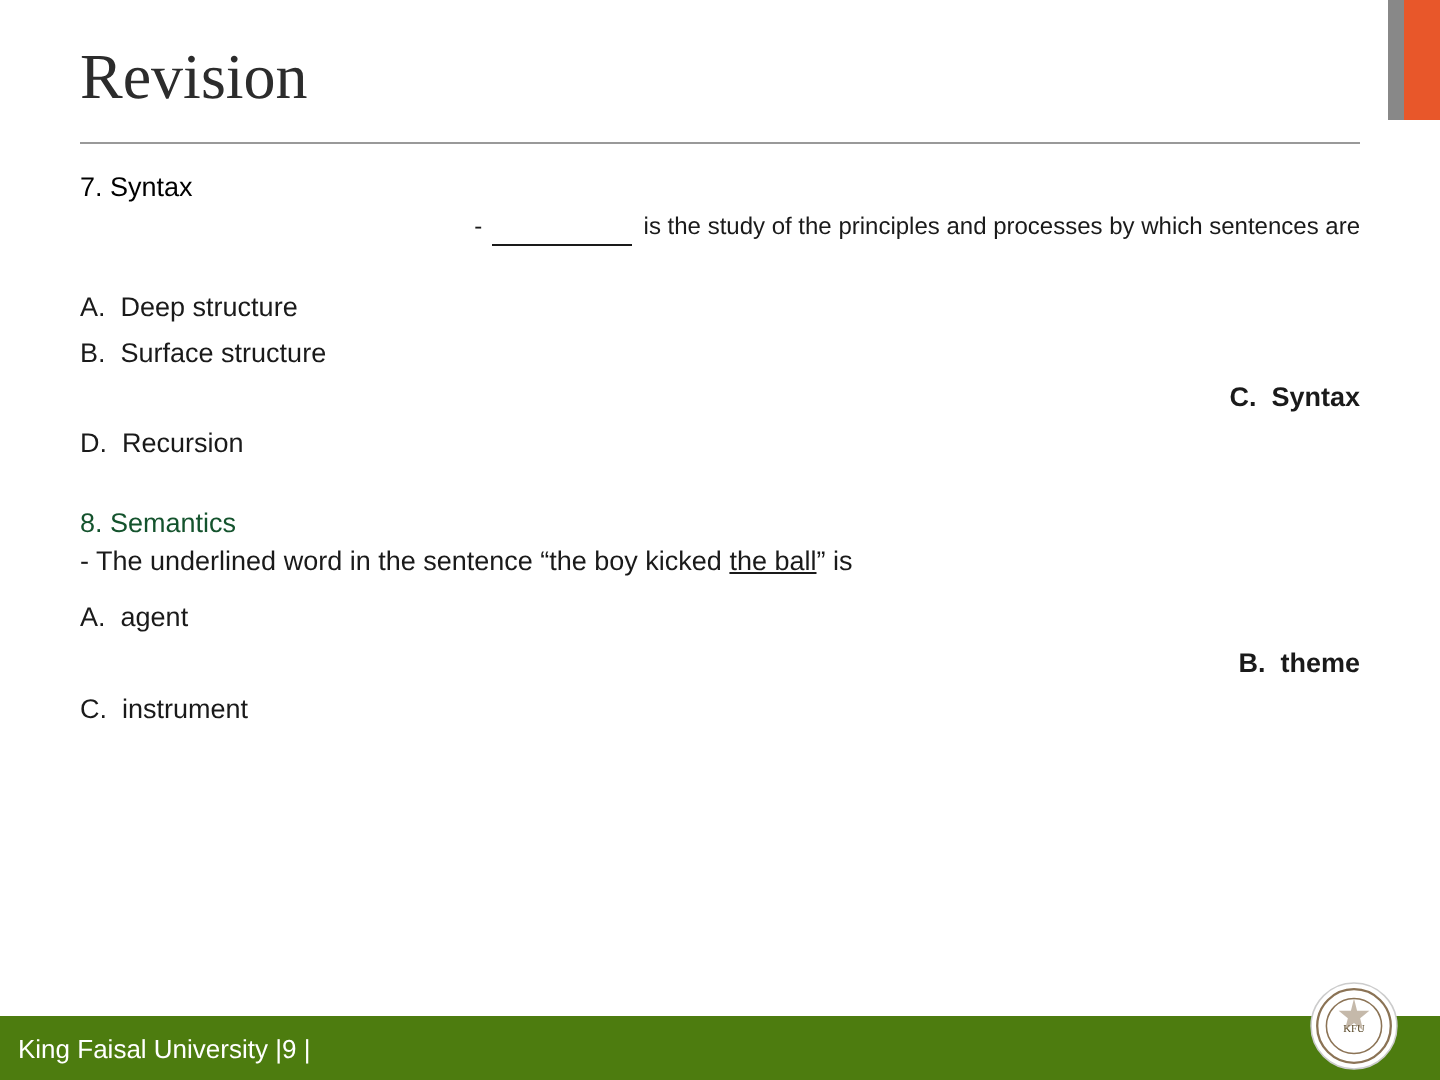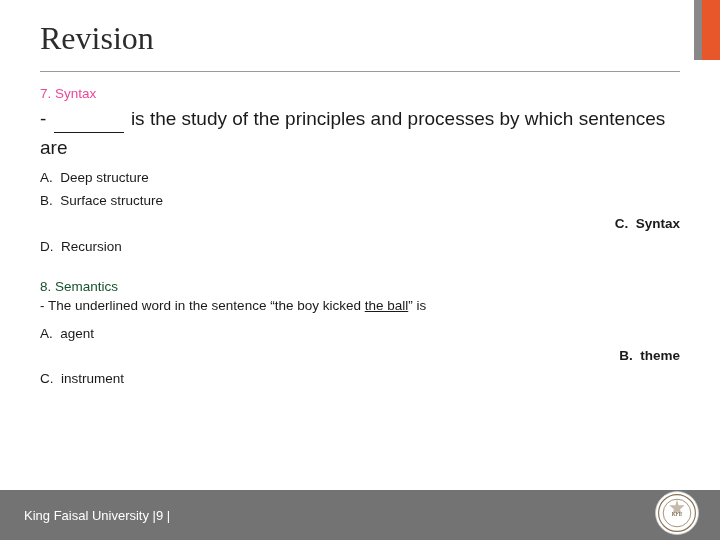--- a/index.html
+++ b/index.html
@@ -41,25 +41,25 @@
       height: 60px;
       background: #888888;
     }
 
     
     .footer-bar {
       position: absolute;
       bottom: 0;
       left: 0;
       right: 0;
-      height: 50px;
-      background: #737373;
+      height: 32px;
+      background: #4d7c0f;
       display: flex;
       align-items: center;
-      padding: 0 24px;
+      padding: 0 9px;
     }
 
     .footer-text {
       color: #ffffff;
       font-size: 13px;
     }
 
     .footer-logo {
       position: absolute;
       right: 20px;
@@ -89,34 +89,35 @@
       margin-bottom: 14px;
     }
 
     
     .question-block {
       margin-bottom: 20px;
     }
 
     .question-number {
       font-size: 13.5px;
-      color: #ec4899;
+      color: #000000;
       font-weight: normal;
       margin-bottom: 2px;
     }
 
     .question-number.green {
       color: #14532d;
     }
 
     .question-text {
-      font-size: 19px;
+      font-size: 12px;
       color: #1a1a1a;
       line-height: 1.55;
-      margin-bottom: 4px;
+      margin-bottom: 20px;
+      text-align: right;
     }
 
     .question-text .blank {
       display: inline-block;
       width: 70px;
       border-bottom: 1.5px solid #1a1a1a;
       vertical-align: bottom;
       margin: 0 2px;
     }
 

